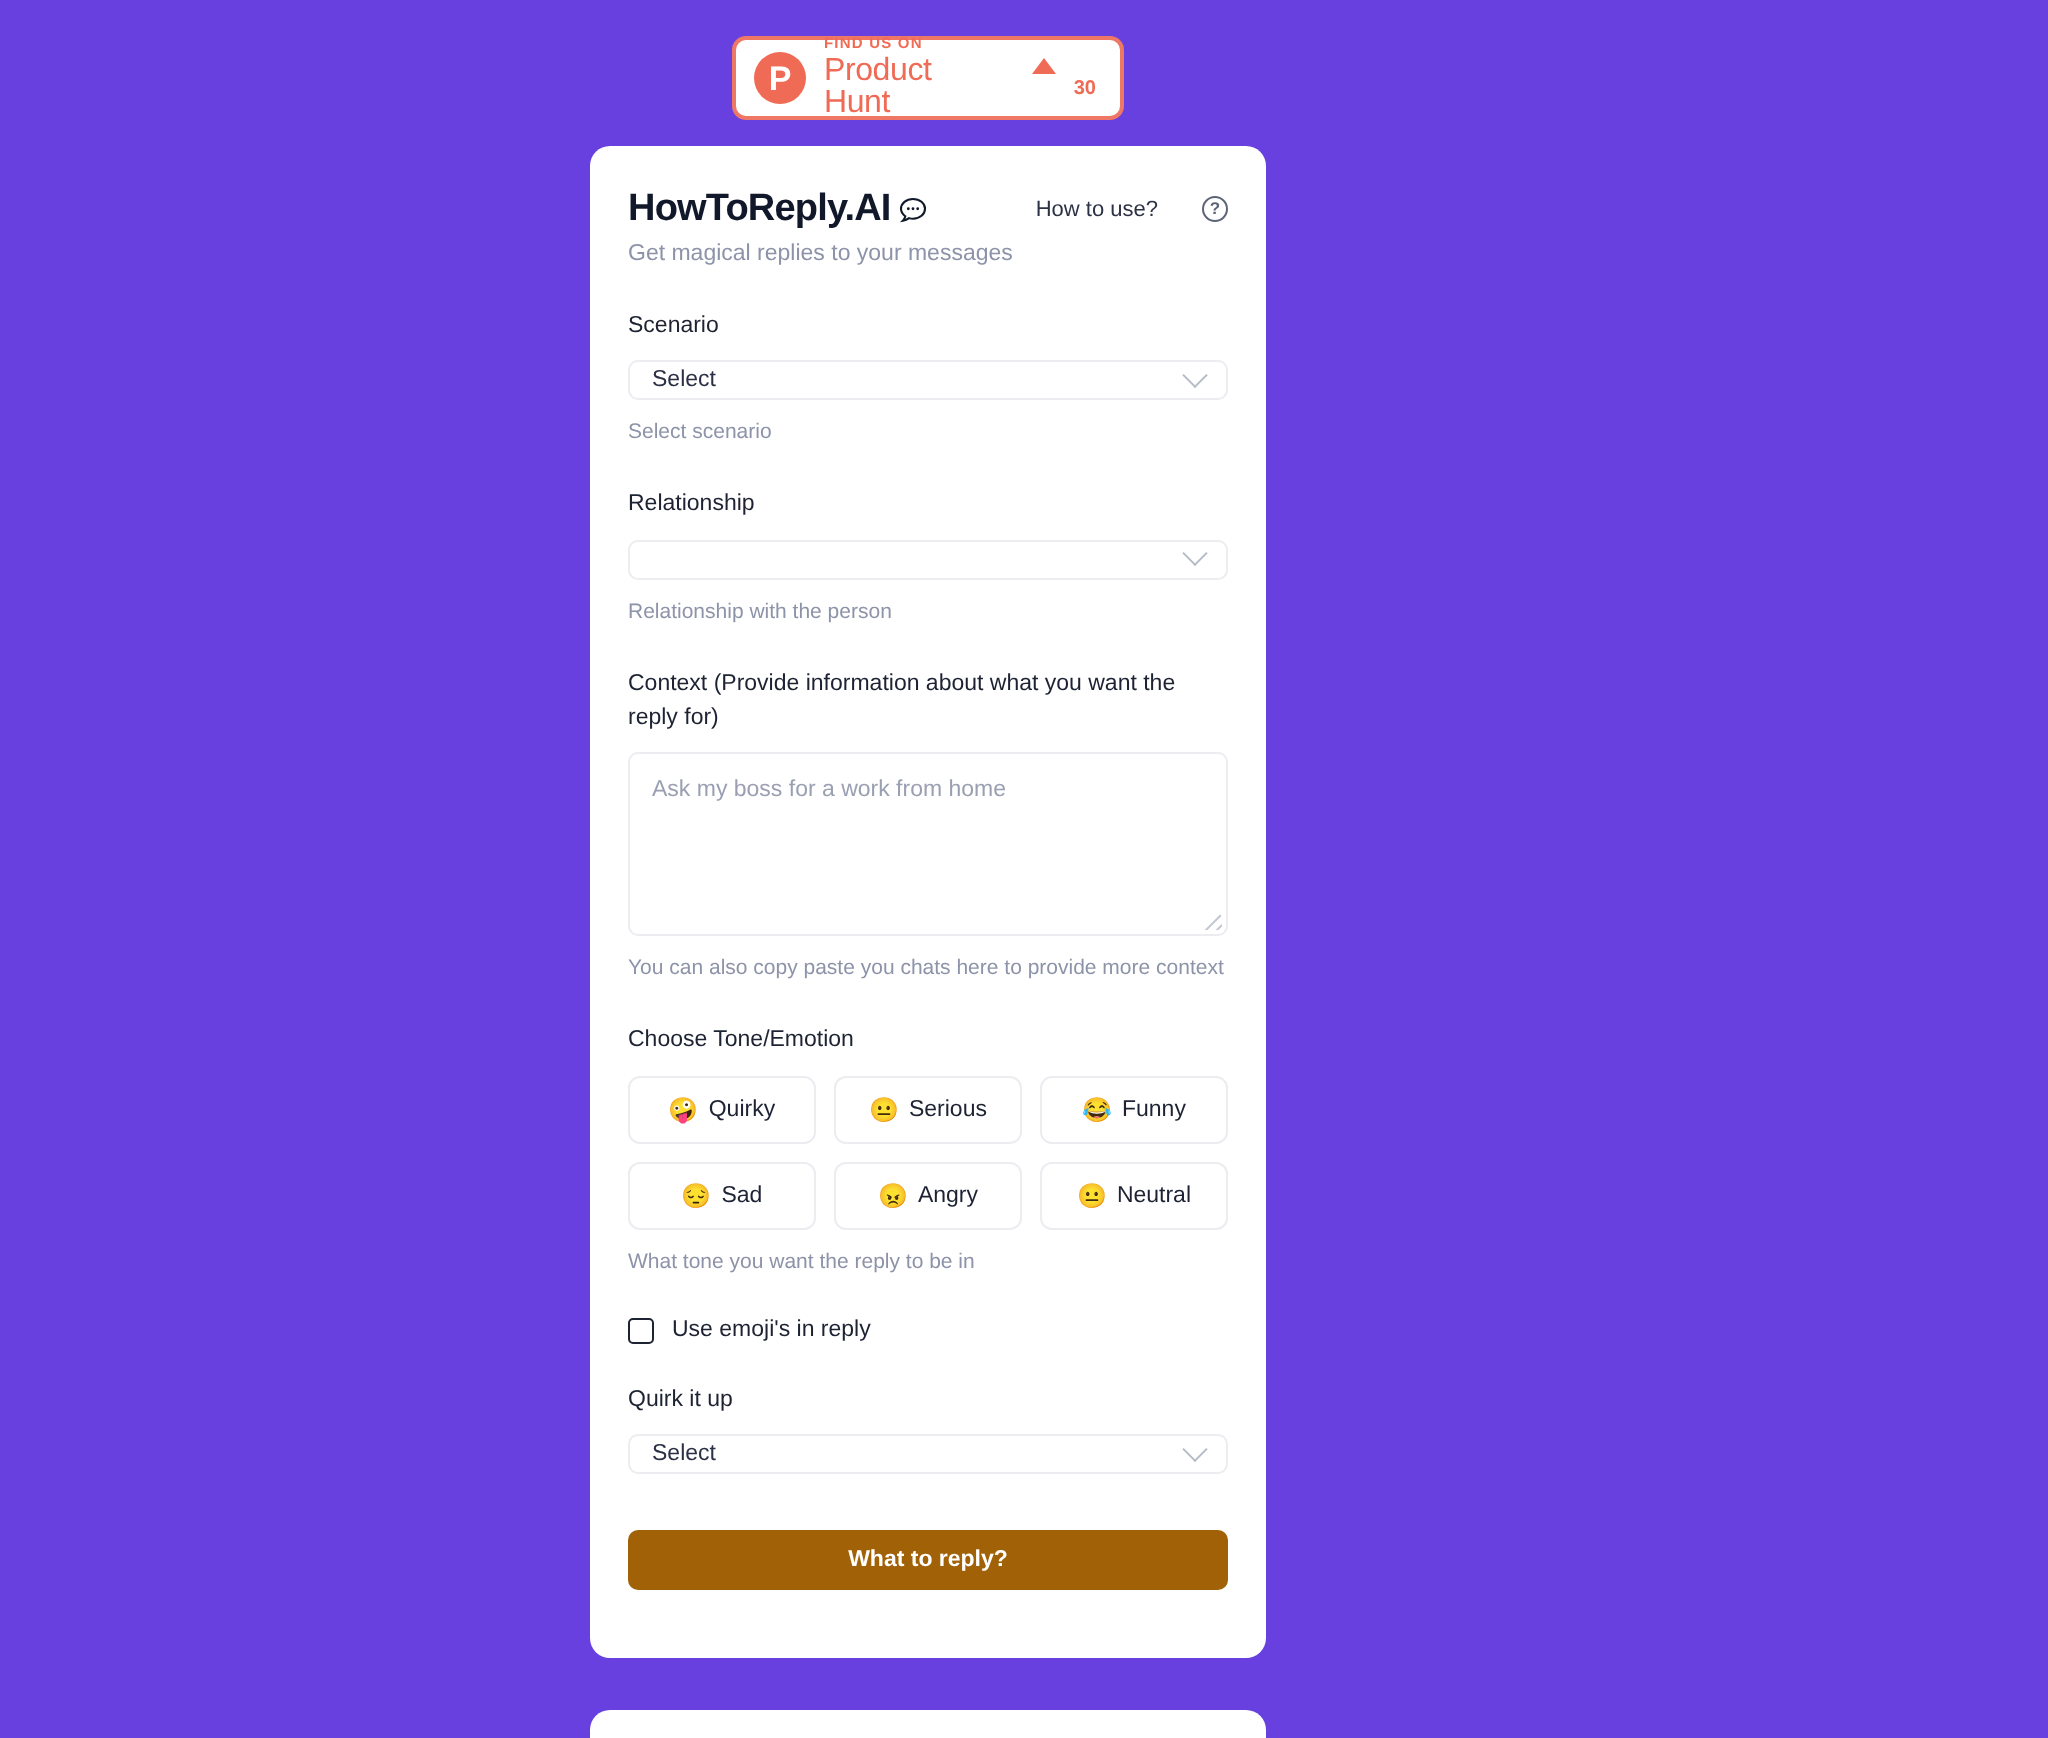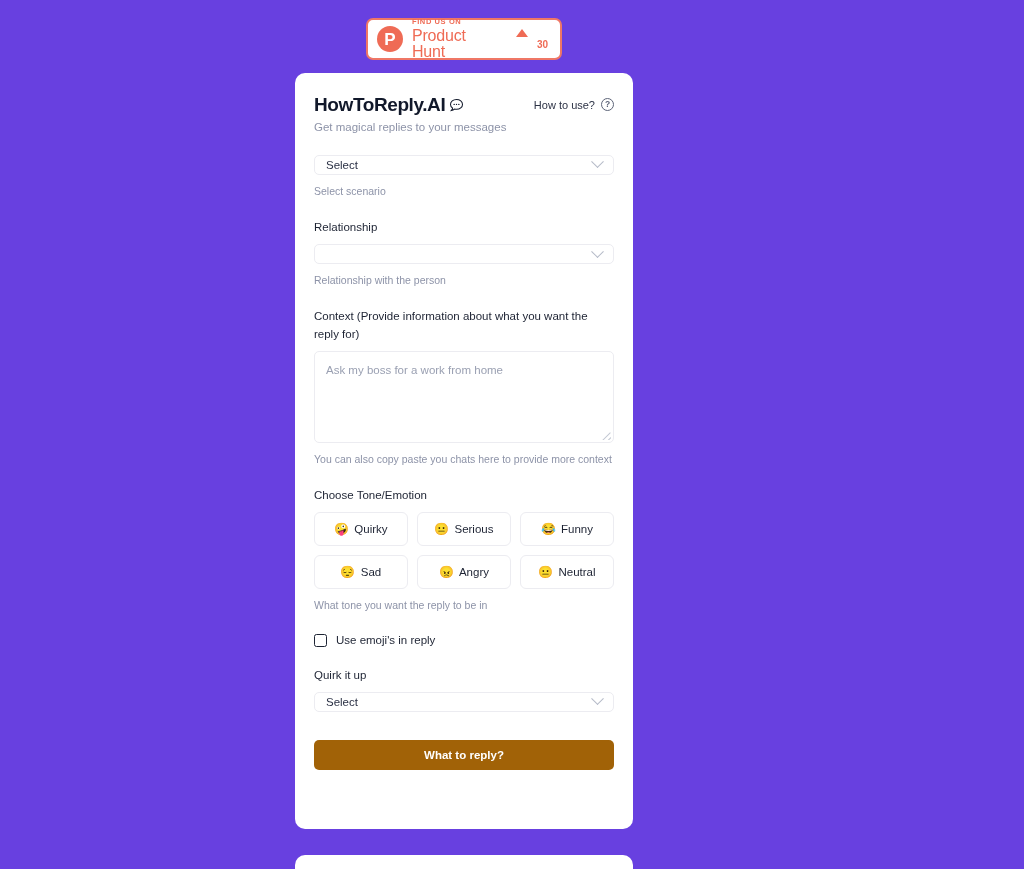--- a/index.html
+++ b/index.html
@@ -129,21 +129,21 @@
   }
   .brand-sub {
     font-size: 11.5px;
     color: #8d93a8;
     margin-top: 7px;
     line-height: 1.2;
   }
   .howto {
     display: flex;
     align-items: center;
-    gap: 6px;
+    gap: 22px;
     font-size: 11px;
     color: #2c3245;
     padding-top: 3px;
     cursor: pointer;
   }
   .q-icon {
     width: 13px;
     height: 13px;
     border: 1.2px solid #5d6478;
     border-radius: 50%;
@@ -314,20 +314,21 @@
       </div>
       <div class="brand-sub">Get magical replies to your messages</div>
     </div>
     <div class="howto">
       <span>How to use?</span>
       <span class="q-icon">?</span>
     </div>
   </div>
 
   <div class="field">
+    <div class="field-label">Scenario</div>
     <div class="select-box">
       <span class="select-value">Select</span>
       <span class="chev"></span>
     </div>
     <div class="helper">Select scenario</div>
   </div>
 
   <div class="field">
     <div class="field-label">Relationship</div>
     <div class="select-box">

